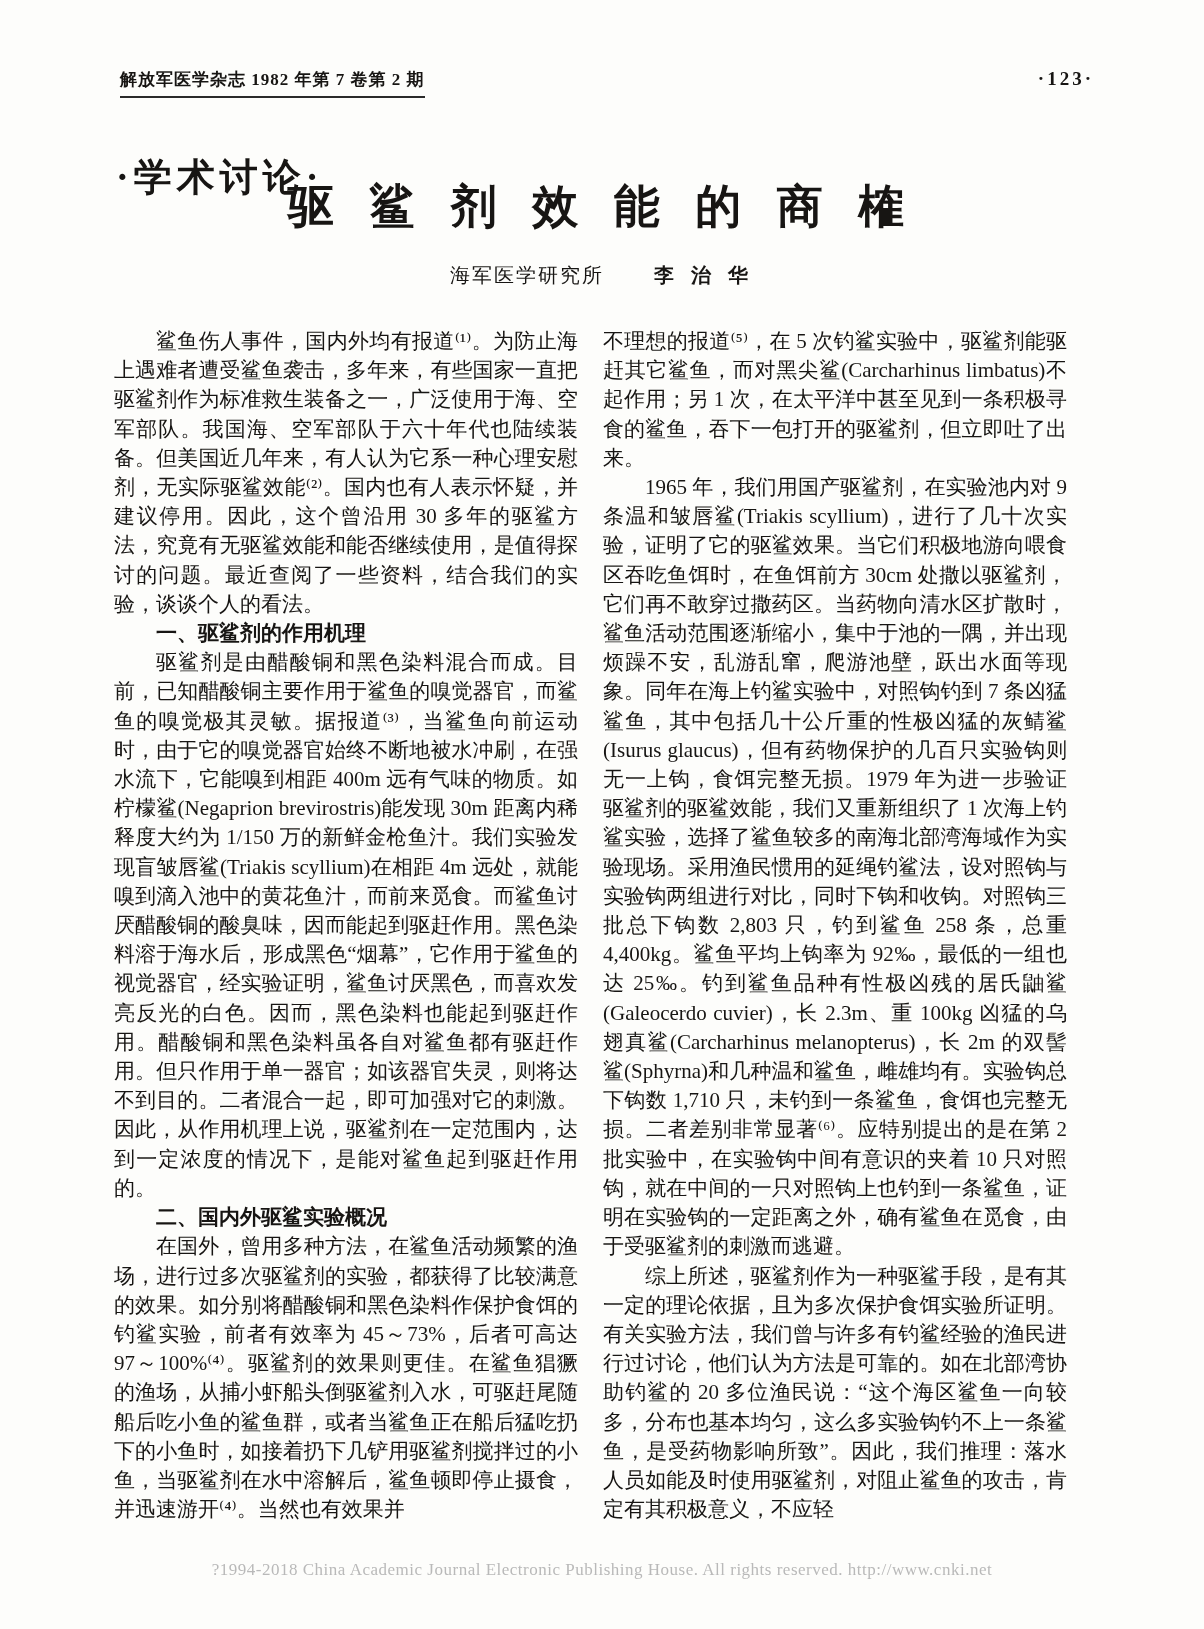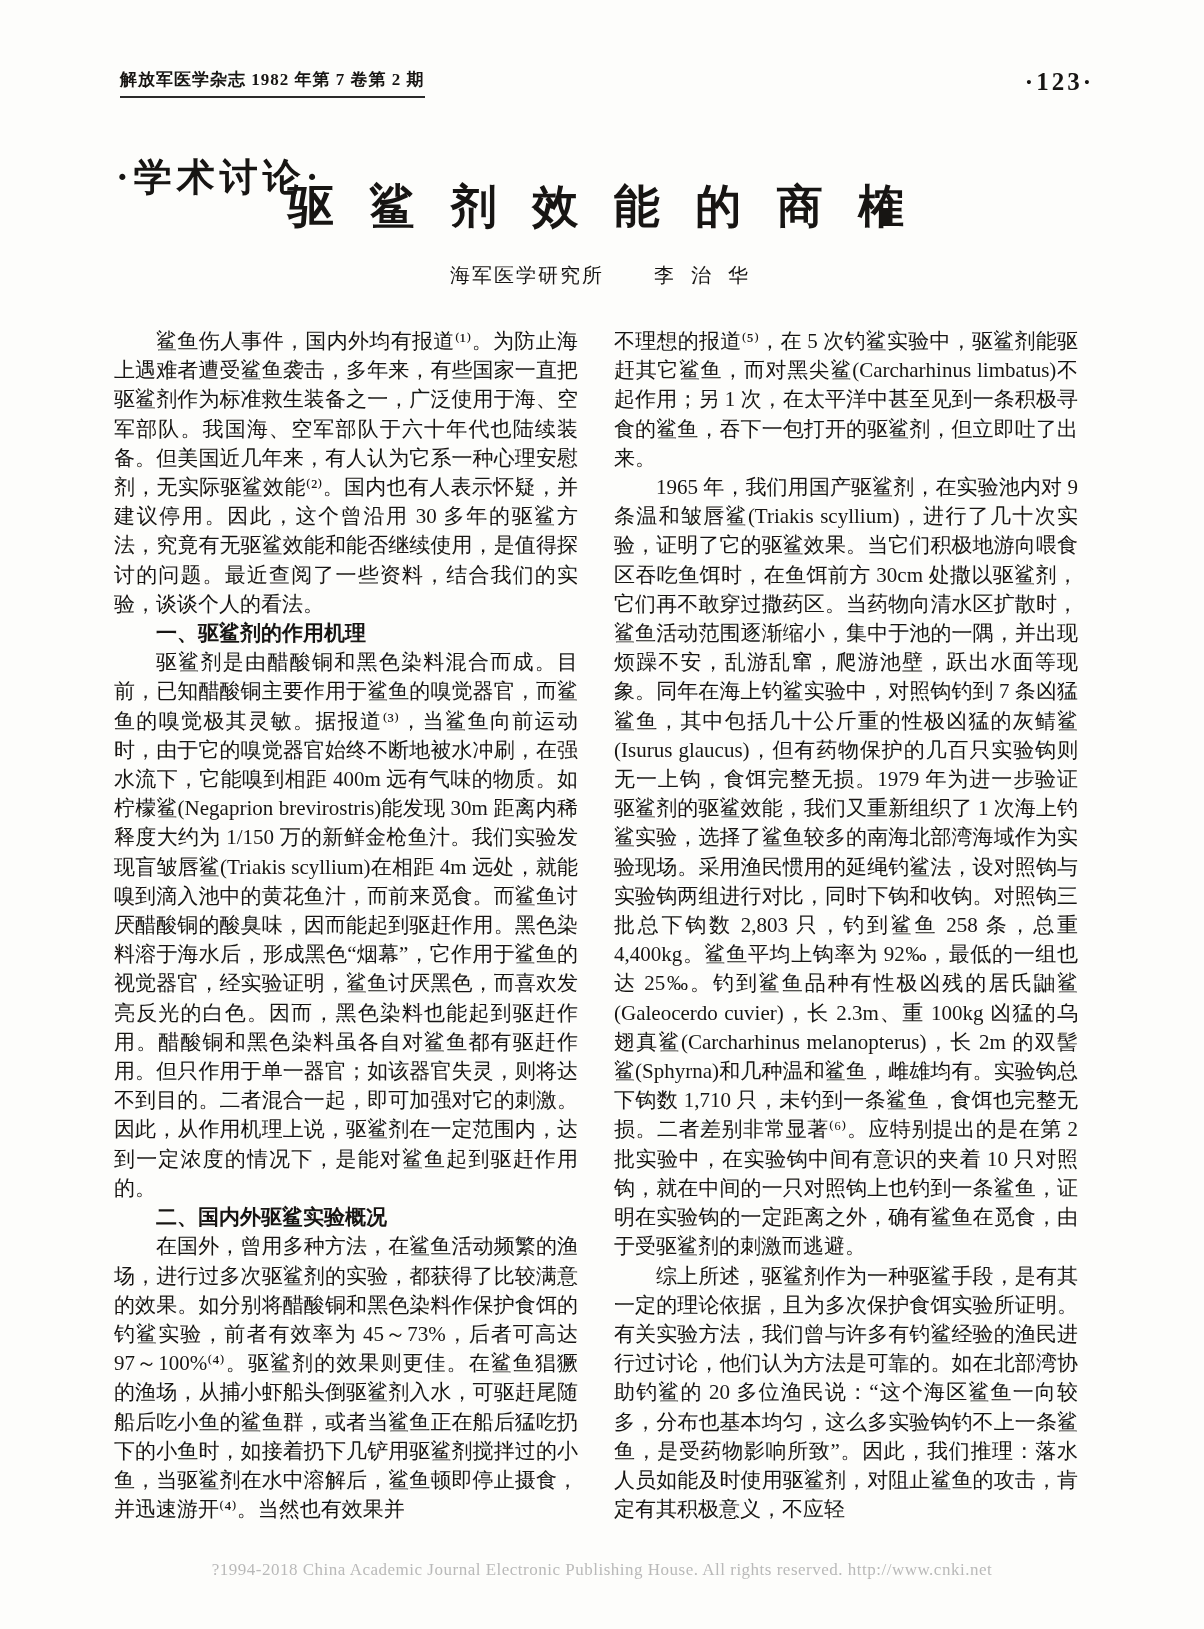--- a/index.html
+++ b/index.html
@@ -27,21 +27,21 @@
     align-items: flex-start;
   }
   .journal-line {
     font-size: 17px;
     font-weight: 700;
     letter-spacing: 1px;
     border-bottom: 2px solid #2a2a2a;
     padding-bottom: 5px;
   }
   .page-number {
-    font-size: 25px;
+    font-size: 19px;
     letter-spacing: 3px;
     font-weight: 600;
   }
   .section-label {
     position: absolute;
     top: 108px;
     left: 116px;
     font-size: 38px;
     font-weight: 700;
     letter-spacing: 5px;
@@ -61,28 +61,28 @@
   .byline {
     position: absolute;
     top: 262px;
     left: 0;
     width: 100%;
     text-align: center;
     font-size: 20px;
     letter-spacing: 2px;
   }
   .byline .affiliation { margin-right: 43px; }
-  .byline .author { font-weight: 400; letter-spacing: 6px; margin-top: 36px; }
+  .byline .author { font-weight: 700; letter-spacing: 6px; margin-top: 36px; }
   .columns {
     position: absolute;
     top: 327px;
     left: 114px;
     width: 978px;
     display: flex;
-    gap: 36px;
+    gap: 25px;
   }
   .column {
     width: 464px;
     font-size: 21px;
     line-height: 29.2px;
     text-align: justify;
   }
   .column p { margin: 0; }
   .para { text-indent: 2em; }
   .para.no-indent { text-indent: 0; }

